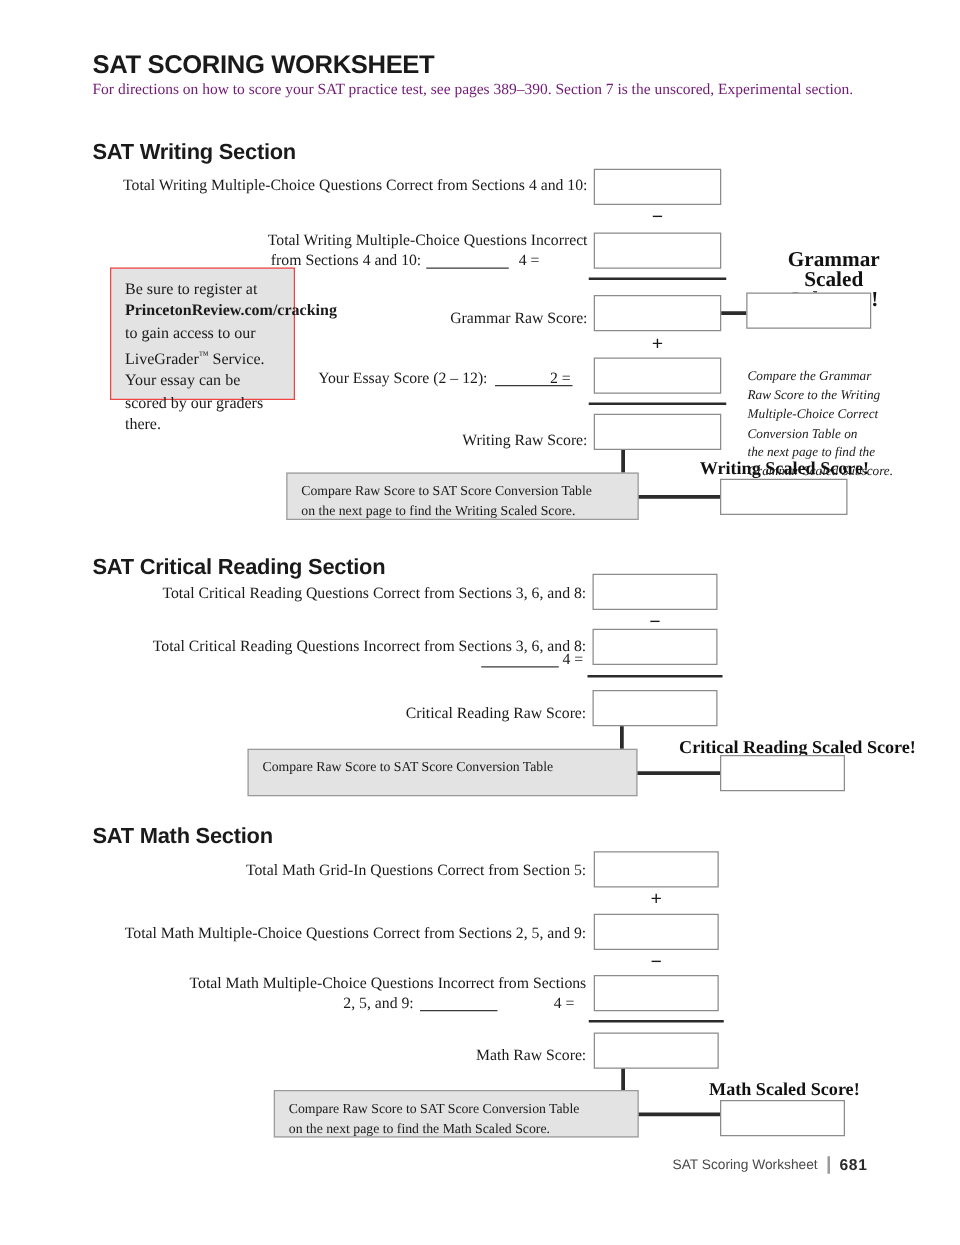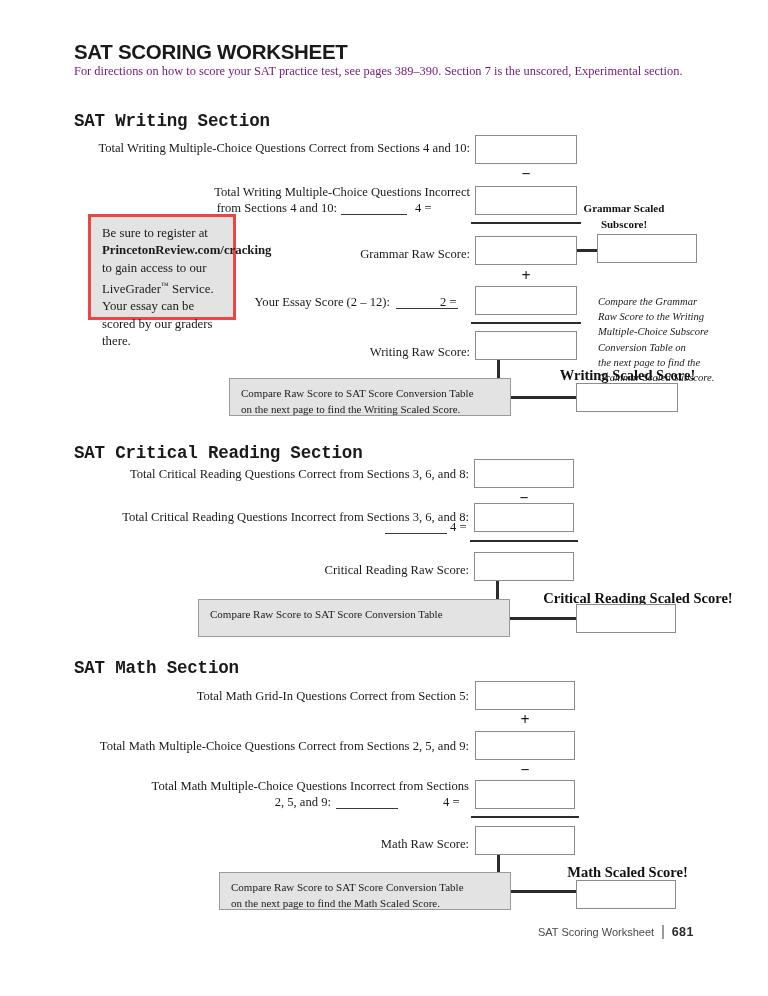--- a/index.html
+++ b/index.html
@@ -23,21 +23,21 @@
     color: #1a1a1a;
   }
   .doc-subtitle {
     position: absolute; left: 74px; top: 64px;
     font-size: 12.4px; color: #701a75; white-space: nowrap;
   }
 
   
   .sect-head {
     position: absolute;
-    font-family: Liberation Mono, monospace;
+    font-family: Liberation Sans, sans-serif;
     font-weight: bold; font-size: 17.5px; letter-spacing: -0.2px;
     color: #1a1a1a;
   }
 
   
   .rowlabel {
     position: absolute;
     font-size: 12.6px;
     line-height: 15.5px;
     text-align: right;
@@ -89,21 +89,21 @@
     line-height: 16px;
     padding: 6px 10px 6px 11px;
     color: #1a1a1a;
   }
   .callout .ln { display: block; white-space: nowrap; }
 
   
   .pr-note {
     position: absolute;
     background: #e3e3e3;
-    border: 3px solid #ef4444;
+    border: 1px solid #ef4444;
     font-family: "Liberation Serif", serif;
     font-size: 12.8px;
     line-height: 17.3px;
     padding: 8px 10px 8px 11px;
     color: #1a1a1a;
   }
   .pr-note b { font-weight: bold; }
   .pr-note sup { font-size: 8px; vertical-align: super; }
 
   
@@ -189,29 +189,29 @@
   <div class="callout" style="left:229px; top:378px; width:282px; height:38px;">
     <span class="ln">Compare Raw Score to SAT Score Conversion Table</span>
     <span class="ln">on the next page to find the Writing Scaled Score.</span>
   </div>
 
   <div class="conn-h" style="left:511px; top:396px; width:65px;"></div>
 
   <div class="score-head" style="left:540px; top:367px; width:175px; font-size:14.5px;">Writing Scaled Score!</div>
   <div class="box" style="left:576px; top:383px; width:102px; height:29px;"></div>
 
-  <div class="score-head" style="left:574px; top:200px; width:100px; font-size:11px;">
+  <div class="score-head" style="left:617px; top:200px; width:100px; font-size:17px;">
     <span>Grammar Scaled</span><br>
     <span>Subscore!</span>
   </div>
   <div class="box" style="left:597px; top:234px; width:100px; height:29px;"></div>
   <div class="ital-note" style="left:598px; top:266px; width:120px;margin-top:28px;">
     <span class="ln">Compare the Grammar</span>
     <span class="ln">Raw Score to the Writing</span>
-    <span class="ln">Multiple-Choice Subscore</span>
+    <span class="ln">Multiple-Choice Correct</span>
     <span class="ln">Conversion Table on</span>
     <span class="ln">the next page to find the</span>
     <span class="ln">Grammar Scaled Subscore.</span>
   </div>
 
   <div class="pr-note" style="left:88px; top:214px; width:148px; height:106px;">
     <span>Be sure to register at</span>
     <b>PrincetonReview.com/</b><b>cracking</b><span> to gain access</span>
     <span>to our LiveGrader</span><sup>™</sup>
     <span>Service. Your essay can</span>

